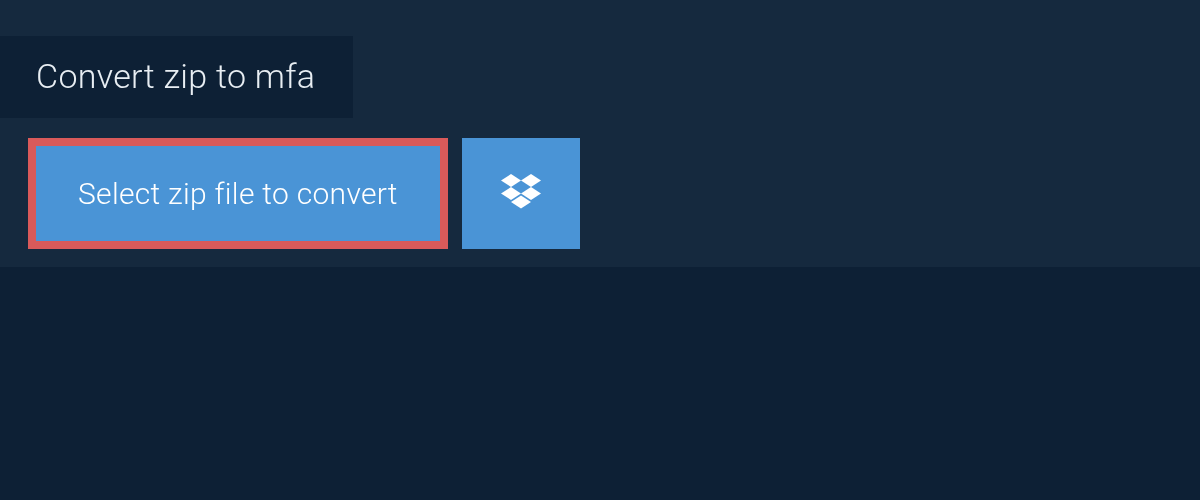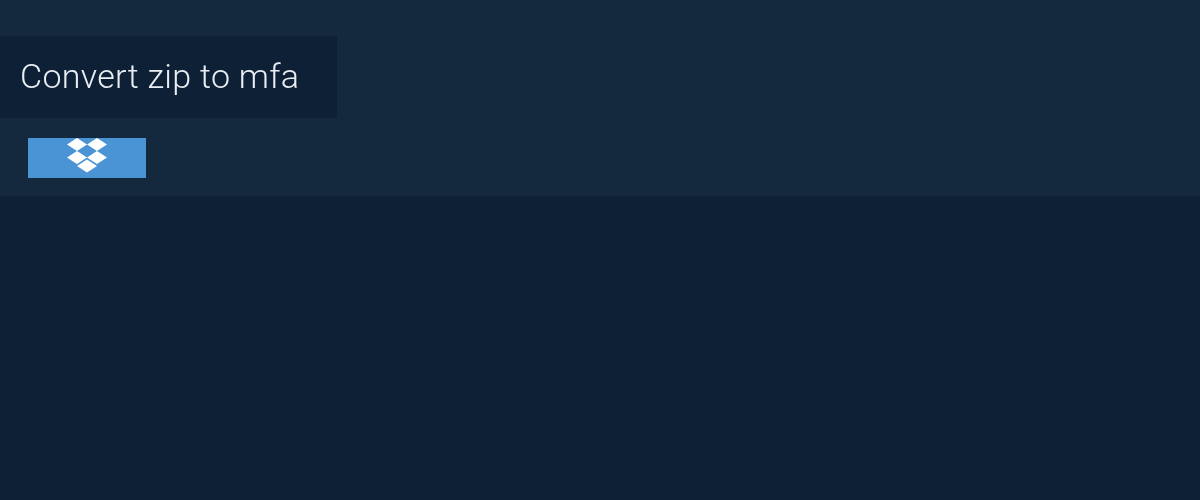--- a/index.html
+++ b/index.html
@@ -10,21 +10,21 @@
     body {
       width: 1200px;
       height: 500px;
       background: #15293e;
       font-family: -apple-system, BlinkMacSystemFont, "Segoe UI", Roboto, "Helvetica Neue", Arial, sans-serif;
       overflow: hidden;
     }
     .header-tab {
       background: #0d2035;
       display: inline-block;
-      padding: 20px 38px 22px 20px;
+      padding: 20px 38px 22px 36px;
       margin-top: 36px;
     }
     .header-title {
       color: #e8eef3;
       font-size: 34px;
       font-weight: 300;
       letter-spacing: 0.3px;
     }
     .button-row {
       display: flex;
@@ -68,20 +68,23 @@
 </head>
 <body>
 
 
 
 <div class="header-tab">
   <div class="header-title">Convert zip to mfa</div>
 </div>
 
 <div class="button-row">
+  <div class="select-button">
+    <span>Select zip file to convert</span>
+  </div>
   <div class="dropbox-button">
     <span>
       <svg viewBox="0 0 40 36">
         <path d="M10 0 L20 6.5 L10 13 L0 6.5 Z"></path>
         <path d="M30 0 L40 6.5 L30 13 L20 6.5 Z"></path>
         <path d="M10 13 L20 19.5 L10 26 L0 19.5 Z"></path>
         <path d="M30 13 L40 19.5 L30 26 L20 19.5 Z"></path>
         <path d="M20 21.5 L30 28 L20 34.5 L10 28 Z"></path>
       </svg>
     </span>

